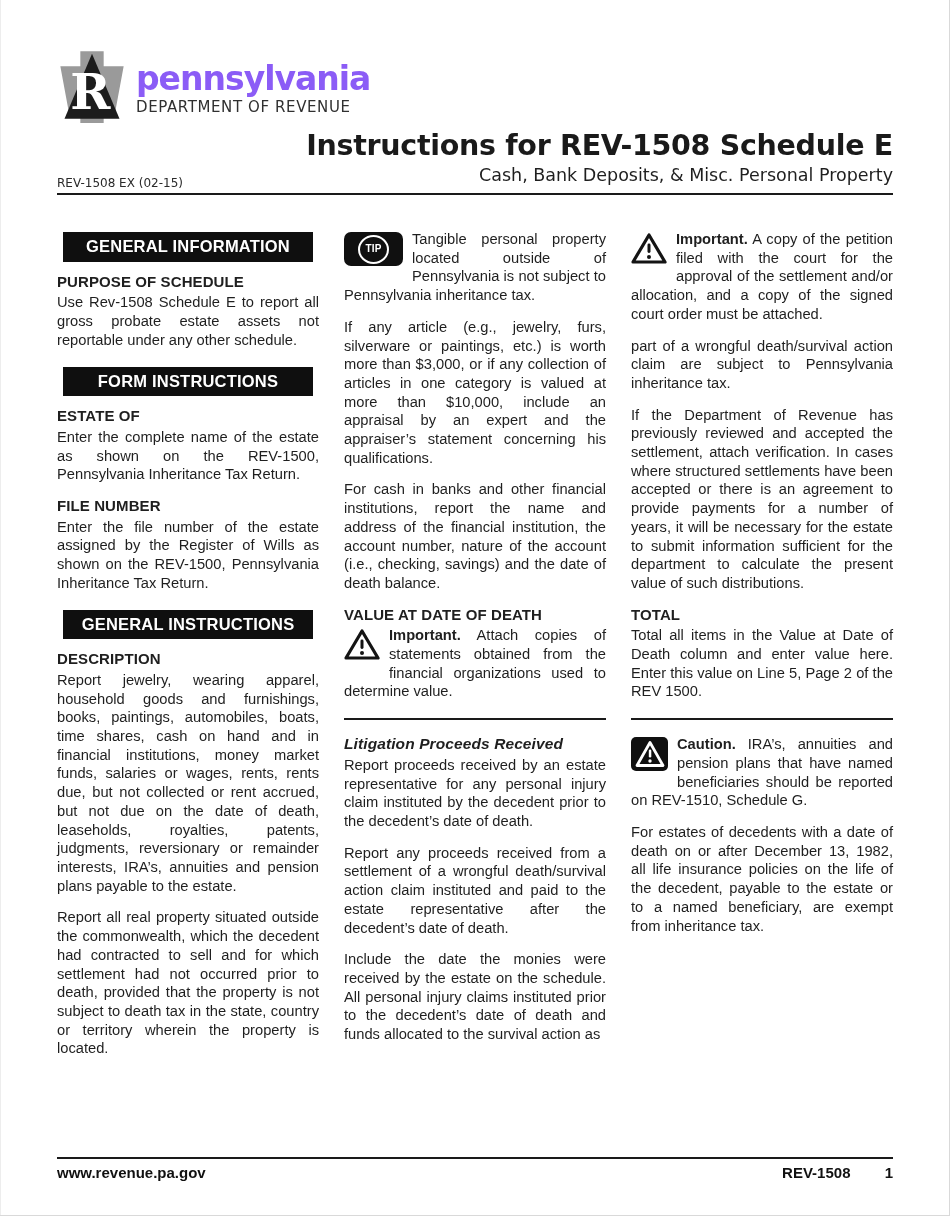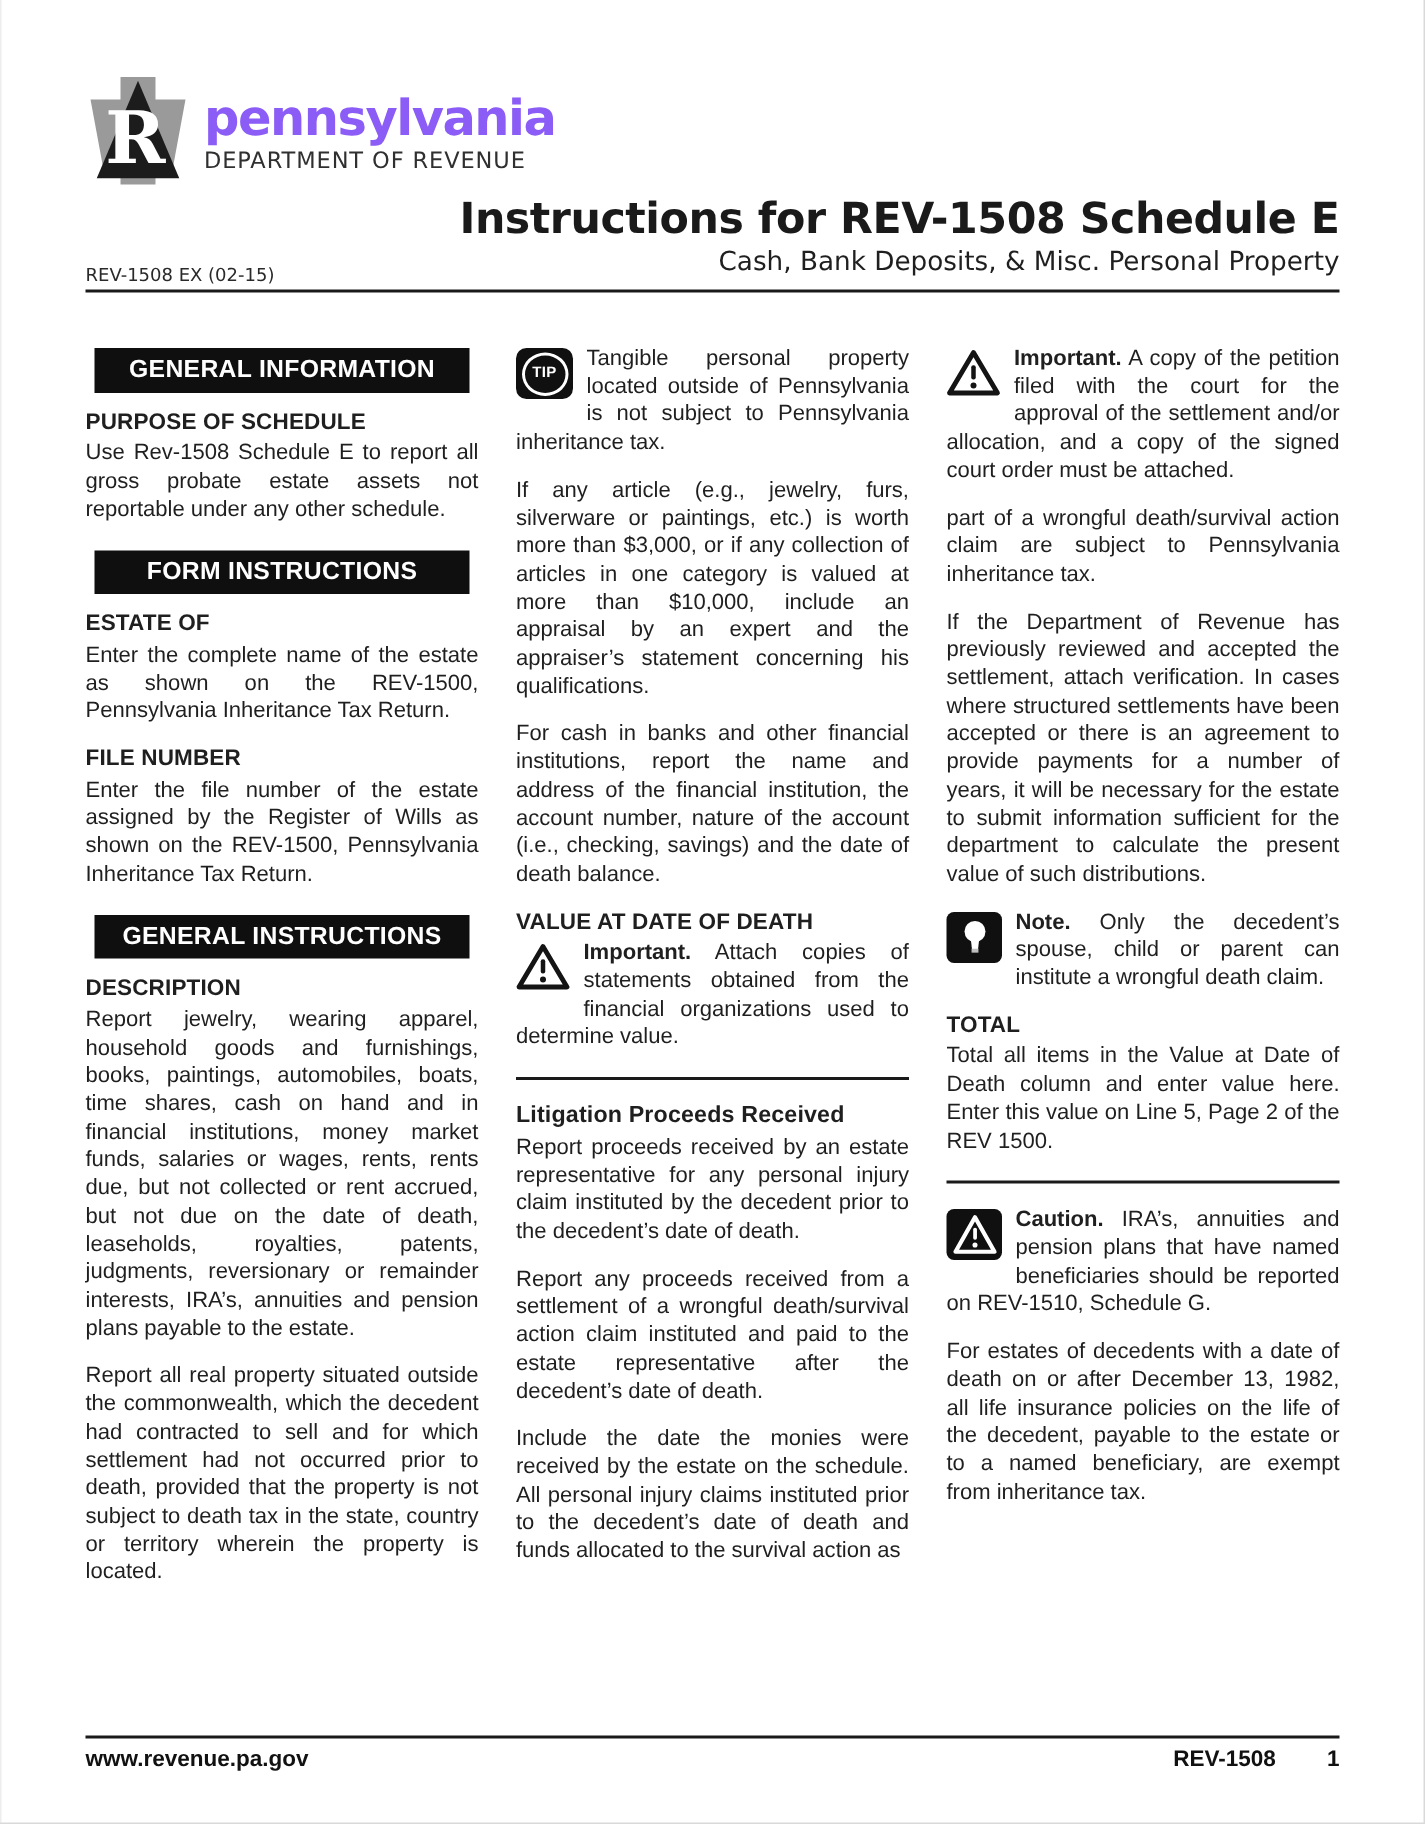--- a/index.html
+++ b/index.html
@@ -34,29 +34,29 @@
 
   
   .columns { position:absolute; left:57px; top:230px; width:836px; display:flex; gap:25px; }
   .col { width:262px; font-size:14.7px; line-height:18.7px; text-align:justify; color:#1f1f1f; }
   .banner {
     background:#0f0f0f; color:#fff; text-align:center; font-weight:700;
     font-size:16.5px; letter-spacing:0.2px; padding:5px 0 6px; margin:2px 6px 11px 6px;
   }
   .banner.mt { margin-top:17px; }
   .col h3 { font-size:15px; font-weight:700; text-align:left; margin:0 0 2px 0; letter-spacing:0.1px; }
-  .col h3.iheading { font-size:15.5px; }
+  .col h3.iheading { font-style:italic; font-size:15.5px; }
   .col p { margin:0 0 13px 0; }
   .gap-top { margin-top:12px; }
   .col-rule { height:2px; background:#1a1a1a; border:none; margin:17px 0 15px 0; }
 
   
   .icon-left { float:left; margin:2px 9px 2px 0; }
   .tip-badge {
-    width:38px; height:34px; background:#101010; border-radius:7px;
+    width:59px; height:34px; background:#101010; border-radius:7px;
     display:flex; align-items:center; justify-content:center;
   }
   .tip-ring {
     width:27px; height:25px; border:2.5px solid #fff; border-radius:50%;
     display:flex; align-items:center; justify-content:center;
     color:#fff; font-size:10px; font-weight:700; letter-spacing:0.2px;
   }
   .sq-badge {
     width:37px; height:34px; background:#101010; border-radius:5px;
     display:flex; align-items:center; justify-content:center;
@@ -149,29 +149,20 @@
             <rect x="16.5" y="11.5" width="3" height="9.5" rx="1.4" fill="#141414"></rect>
             <circle cx="18" cy="25" r="2" fill="#141414"></circle>
           </svg>
         </span><b class="lbl">Important.</b><span> A copy of the petition filed with the court for the approval of the settlement and/or allocation, and a copy of the signed court order must be attached.</span>
       </p>
 
       <p>part of a wrongful death/survival action claim are subject to Pennsylvania inheritance tax.</p>
 
       <p>If the Department of Revenue has previously reviewed and accepted the settlement, attach verification. In cases where structured settlements have been accepted or there is an agreement to provide payments for a number of years, it will be necessary for the estate to submit information sufficient for the department to calculate the present value of such distributions.</p>
 
-      <p>
-        <span class="icon-left sq-badge">
-          <svg width="24" height="26" viewBox="0 0 24 26" aria-hidden="true">
-            <circle cx="12" cy="9" r="7" fill="#ffffff"></circle>
-            <path d="M9.3 15 H14.7 L14 21 H10 Z" fill="#ffffff"></path>
-            <rect x="9.7" y="20.5" width="4.6" height="2.6" fill="#bfbfbf"></rect>
-          </svg>
-        </span><b class="lbl">Note.</b><span> Only the decedent’s spouse, child or parent can institute a wrongful death claim.</span>
-      </p>
 
       <h3>TOTAL</h3>
       <p>Total all items in the Value at Date of Death column and enter value here. Enter this value on Line 5, Page 2 of the REV 1500.</p>
 
       <hr class="col-rule">
 
       <p>
         <span class="icon-left sq-badge">
           <svg width="30" height="28" viewBox="0 0 30 28" aria-hidden="true">
             <path d="M15 2.5 L28 25.5 H2 Z" fill="#101010" stroke="#ffffff" stroke-width="2.8" stroke-linejoin="round"></path>

